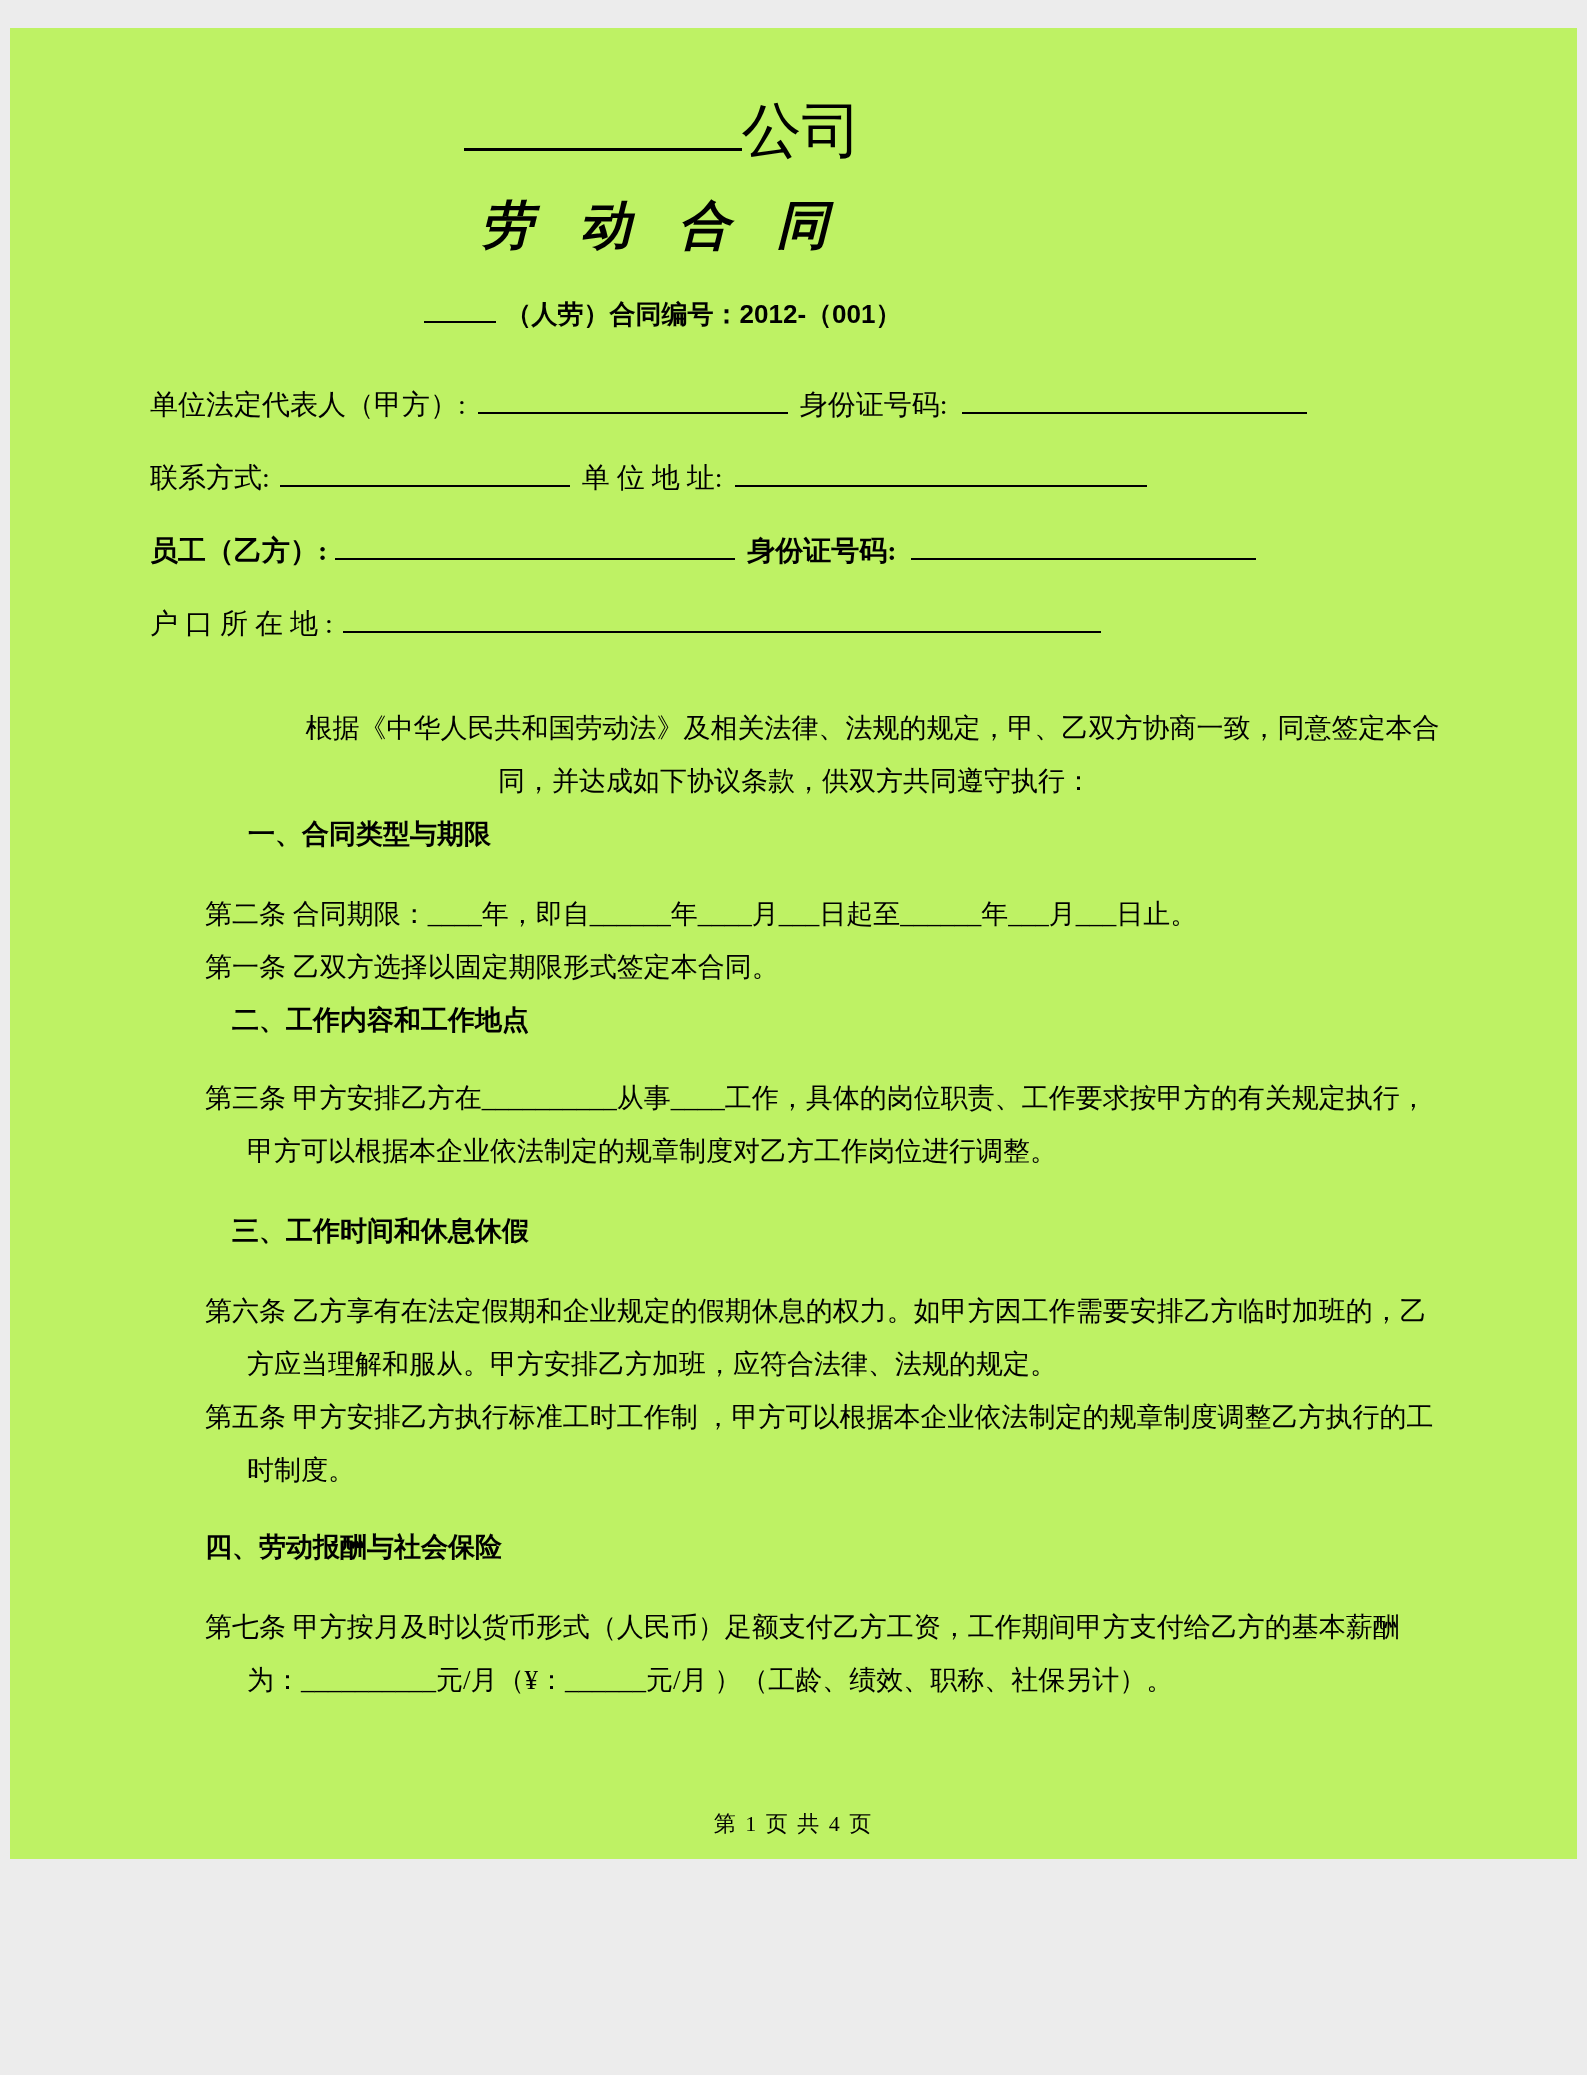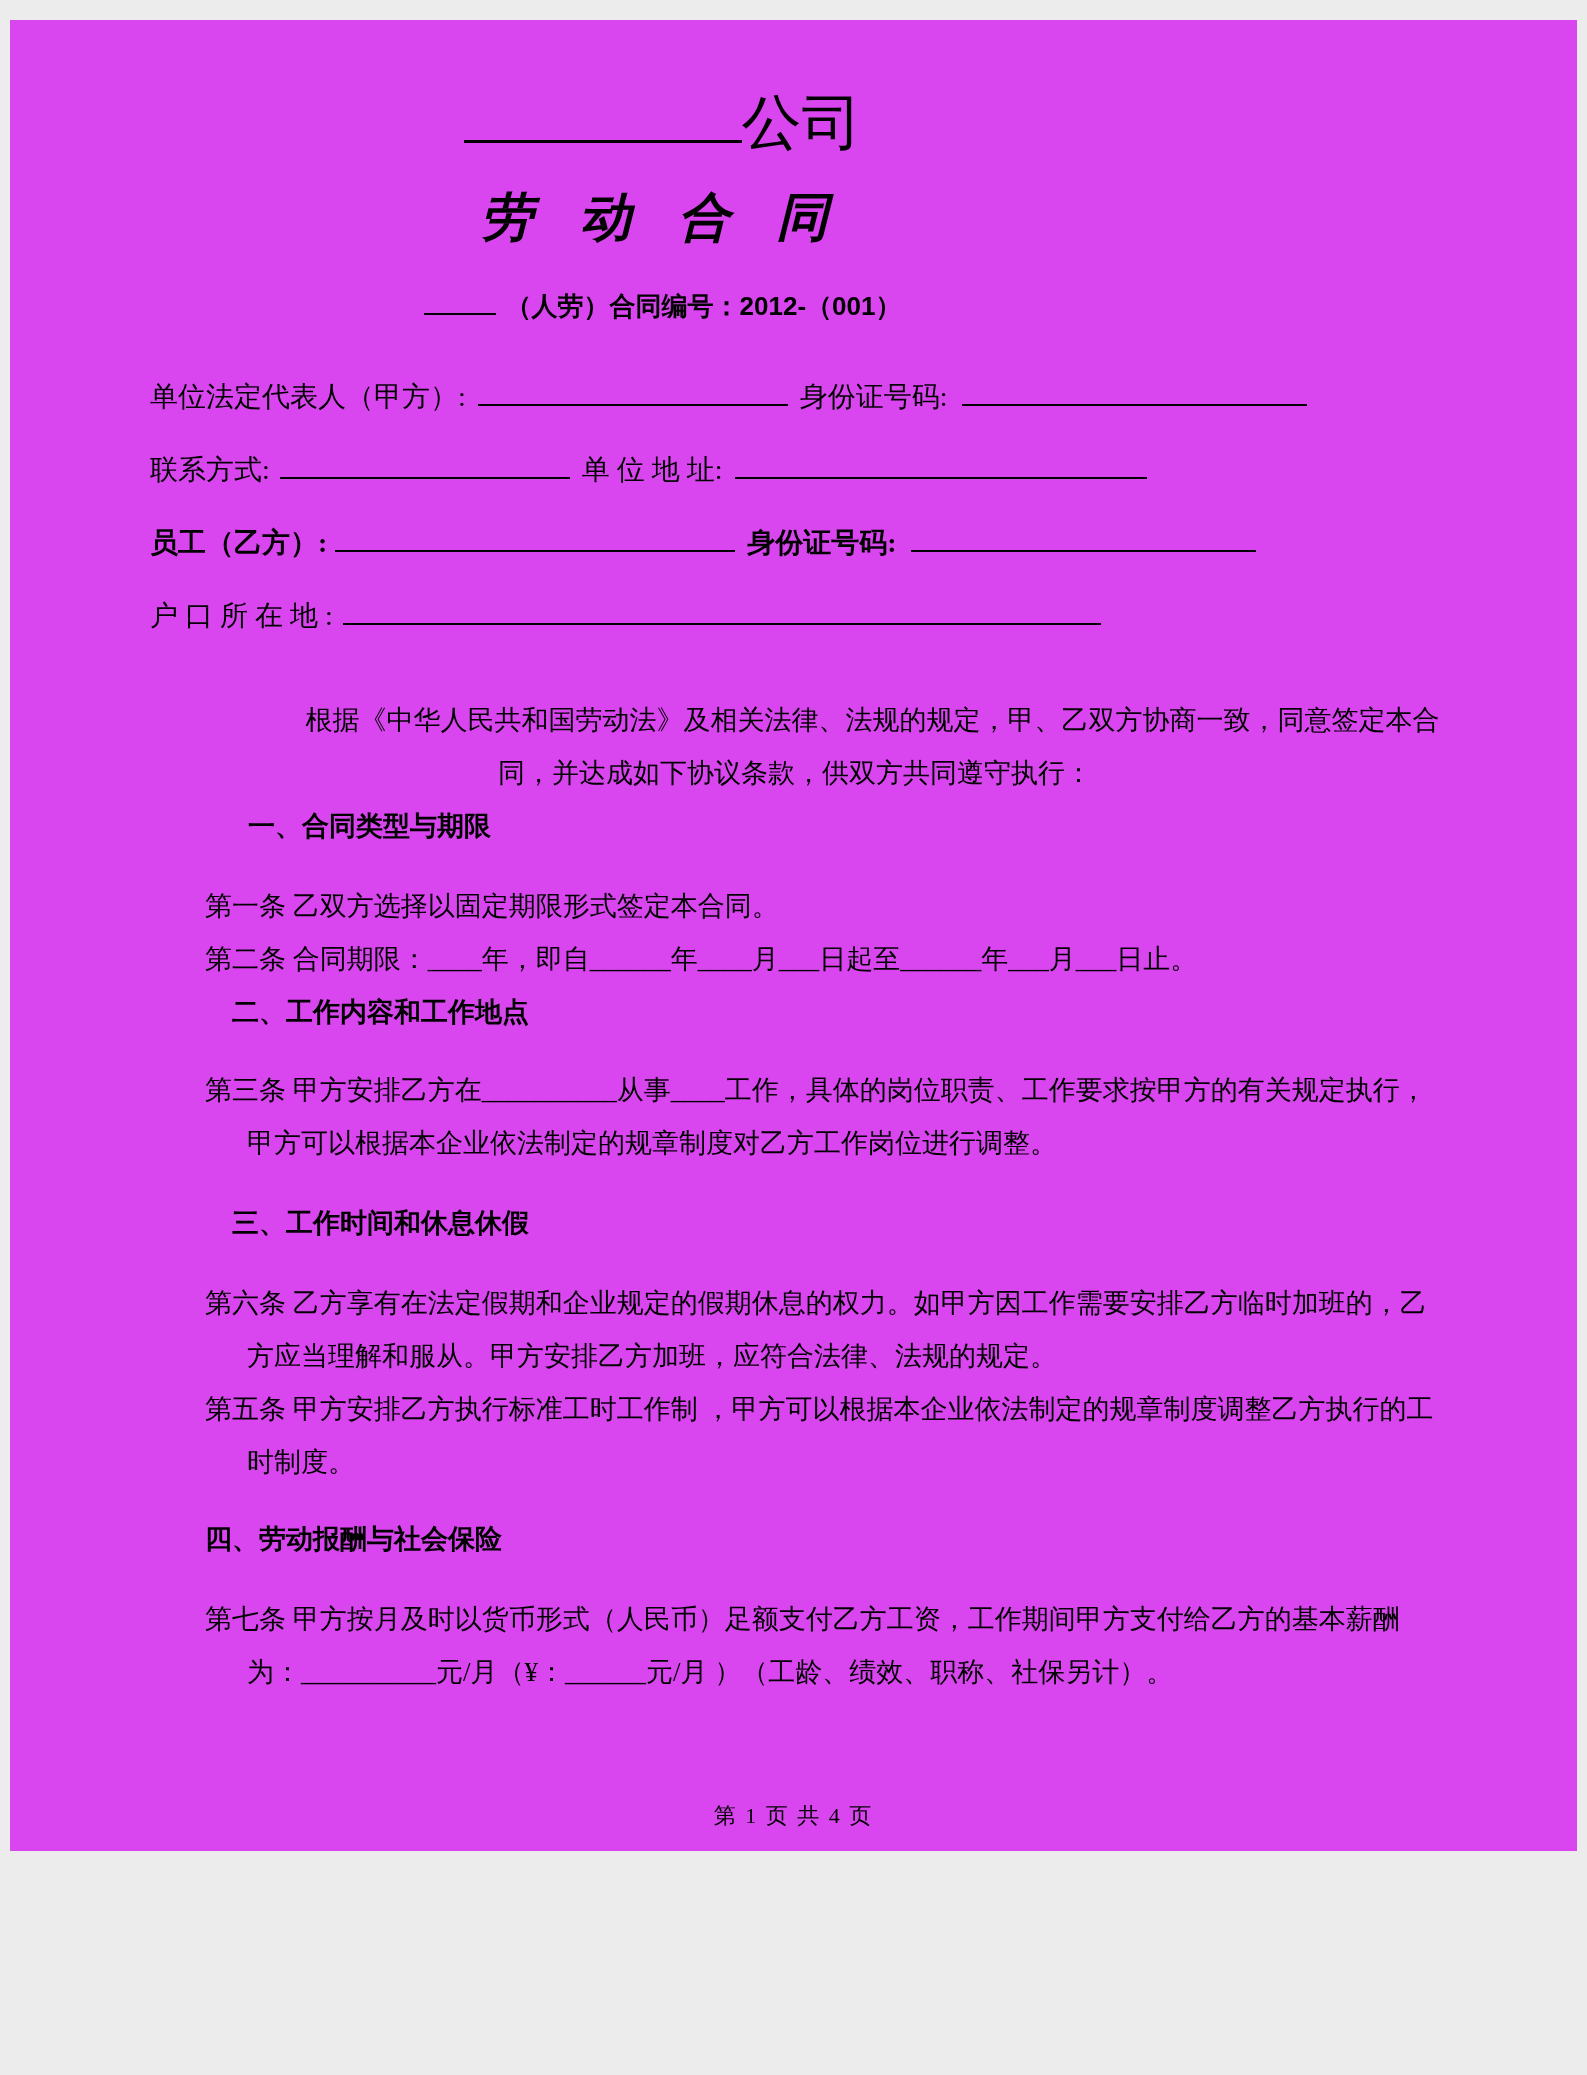--- a/index.html
+++ b/index.html
@@ -5,22 +5,22 @@
   html,body{margin:0;padding:0;}
   body{
     width:1587px;height:2075px;
     background:#ececec;
     font-family:"Liberation Serif","DejaVu Serif",serif;
     color:#000;
   }
   .page{
     position:relative;
     width:1567px;height:1831px;
-    margin:0 auto;top:20px;
-    background:#d946ef;
+    margin:0 auto;top:28px;
+    background:#bef264;
     overflow:hidden;
   }
   .content{padding:0 137px 0 140px;}
 
   
   .heading-block{text-align:center;padding-right:265px;padding-top:66px;}
   .company-line{font-size:60px;line-height:1.25;white-space:nowrap;}
   .company-blank{
     display:inline-block;width:278px;height:8px;
     border-bottom:3px solid #000;vertical-align:baseline;
@@ -110,22 +110,22 @@
       <div class="form-row">
         <span class="lbl">户 口 所 在 地 :</span>
         <span class="blank w760"></span>
       </div>
     </div>
 
     <div class="body-text">
       <p class="preamble" style="margin:24px 0 0 0;text-align:center;">根据《中华人民共和国劳动法》及相关法律、法规的规定，甲、乙双方协商一致，同意签定本合同，并达成如下协议条款，供双方共同遵守执行：</p>
 
       <p class="sec-heading h-one" style="margin-top:0;">一、合同类型与期限</p>
+      <p class="article" style="margin:0;">第二条 合同期限：____年，即自______年____月___日起至______年___月___日止。</p>
       <p class="article" style="margin:0;">第一条 乙双方选择以固定期限形式签定本合同。</p>
-      <p class="article" style="margin:0;">第二条 合同期限：____年，即自______年____月___日起至______年___月___日止。</p>
 
       <p class="sec-heading h-two" style="margin-top:0;">二、工作内容和工作地点</p>
       <p class="article" style="margin:0;">第三条 甲方安排乙方在__________从事____工作，具体的岗位职责、工作要求按甲方的有关规定执行，甲方可以根据本企业依法制定的规章制度对乙方工作岗位进行调整。</p>
 
       <p class="sec-heading h-three">三、工作时间和休息休假</p>
       <p class="article" style="margin:0;">第六条 乙方享有在法定假期和企业规定的假期休息的权力。如甲方因工作需要安排乙方临时加班的，乙方应当理解和服从。甲方安排乙方加班，应符合法律、法规的规定。</p>
       <p class="article" style="margin:0;">第五条 甲方安排乙方执行标准工时工作制 ，甲方可以根据本企业依法制定的规章制度调整乙方执行的工时制度。</p>
 
       <p class="sec-heading h-four">四、劳动报酬与社会保险</p>
       <p class="article" style="margin:0;">第七条 甲方按月及时以货币形式（人民币）足额支付乙方工资，工作期间甲方支付给乙方的基本薪酬为：__________元/月（¥：______元/月 ）（工龄、绩效、职称、社保另计）。</p>

